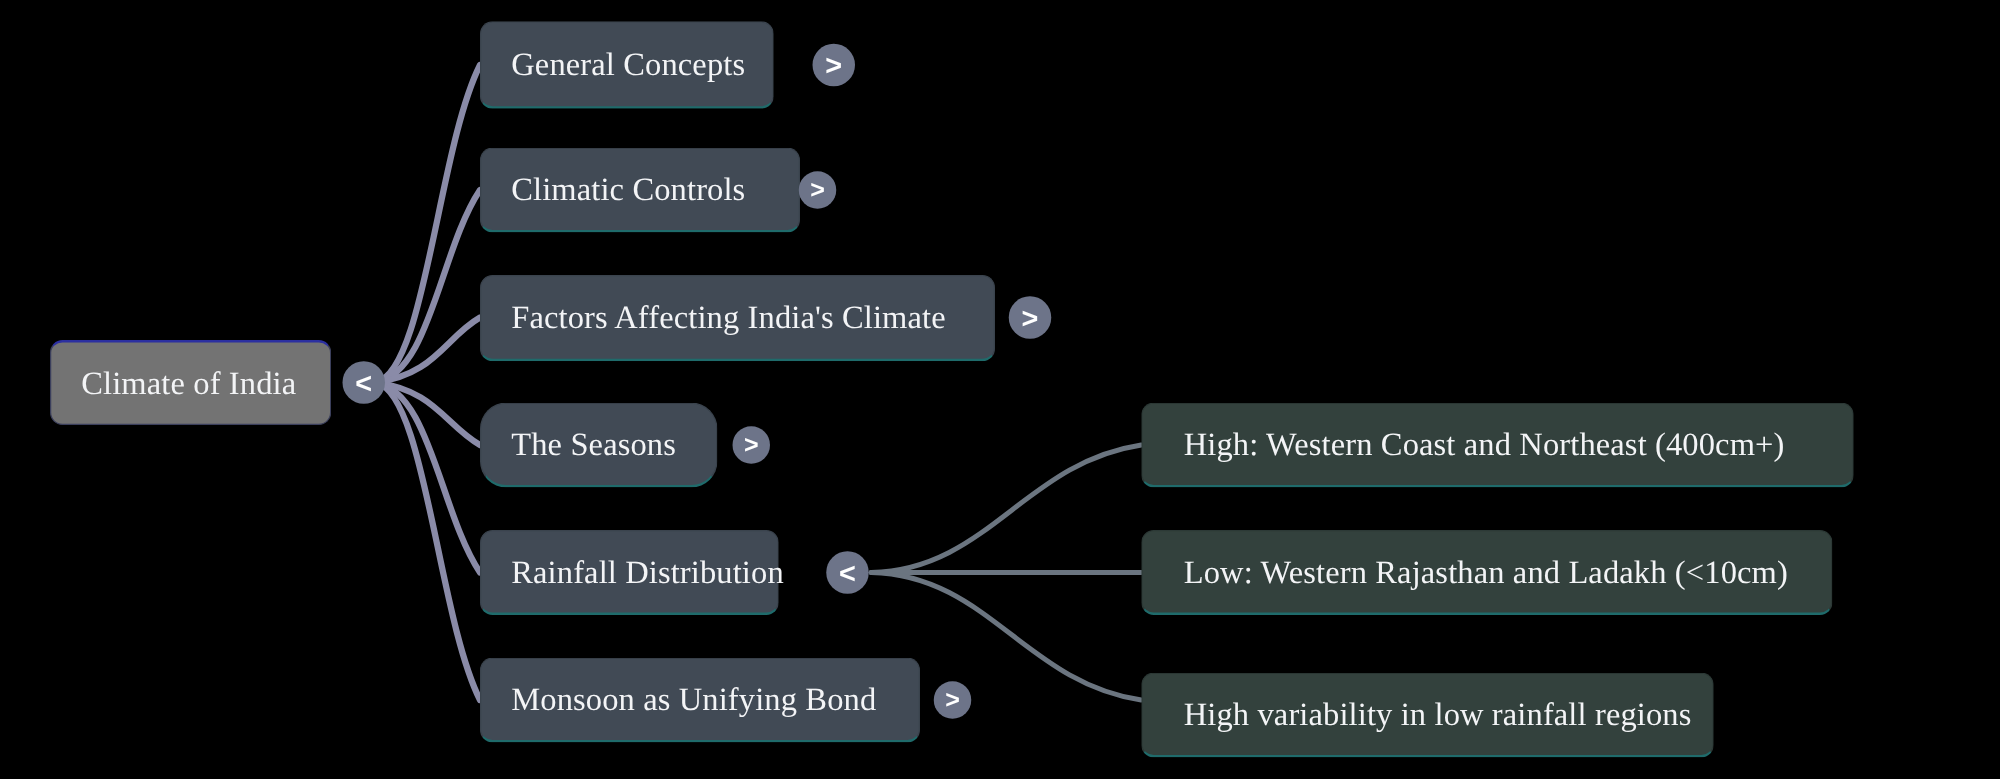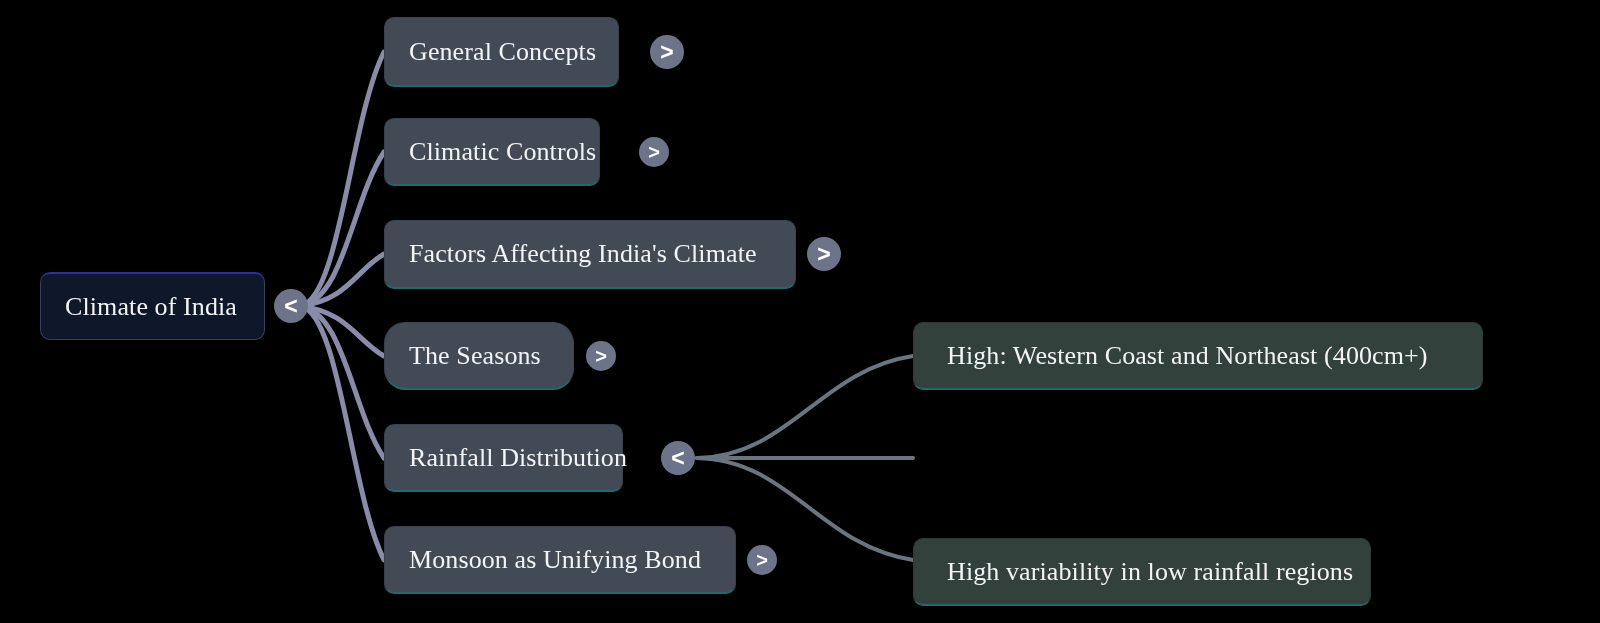--- a/index.html
+++ b/index.html
@@ -26,21 +26,21 @@
     position: absolute;
     display: flex;
     align-items: center;
     border-radius: 10px;
     color: #f3f4f6;
     white-space: nowrap;
     padding: 0 24px;
     letter-spacing: 0.1px;
   }
   .node-root {
-    background: #0f172a;
+    background: #737373;
     border: 1px solid #3b3f5c;
     border-top: 2px solid #2b2fa0;
     font-size: 26px;
   }
   .node-l1 {
     background: #414a55;
     border: 1px solid #3a434d;
     border-bottom: 2px solid #1f6b6b;
     font-size: 26px;
   }
@@ -98,21 +98,21 @@
     <span>&lt;</span>
   </div>
 
   <div class="node node-l1" style="left:384px; top:17px; width:235px; height:70px;">
     <span class="node-label">General Concepts</span>
   </div>
   <div class="toggle" style="left:650px; top:35px;">
     <span>&gt;</span>
   </div>
 
-  <div class="node node-l1" style="left:384px; top:118px; width:216px; height:68px;align-items:center;">
+  <div class="node node-l1" style="left:384px; top:118px; width:256px; height:68px;align-items:center;">
     <span class="node-label">Climatic Controls</span>
   </div>
   <div class="toggle small" style="left:639px; top:137px;">
     <span>&gt;</span>
   </div>
 
   <div class="node node-l1" style="left:384px; top:220px; width:412px; height:69px;">
     <span class="node-label">Factors Affecting India's Climate</span>
   </div>
   <div class="toggle" style="left:807px; top:237px;">
@@ -137,18 +137,21 @@
     <span class="node-label">Monsoon as Unifying Bond</span>
   </div>
   <div class="toggle small" style="left:747px; top:545px;">
     <span>&gt;</span>
   </div>
 
   <div class="node node-leaf" style="left:913px; top:322px; width:570px; height:68px;">
     <span class="node-label">High: Western Coast and Northeast (400cm+)</span>
   </div>
 
+  <div class="node node-leaf" style="left:913px; top:424px; width:553px; height:68px;">
+    <span class="node-label">Low: Western Rajasthan and Ladakh (&lt;10cm)</span>
+  </div>
 
   <div class="node node-leaf" style="left:913px; top:538px; width:458px; height:68px;">
     <span class="node-label">High variability in low rainfall regions</span>
   </div>
 
 </div>
 
 </body></html>

